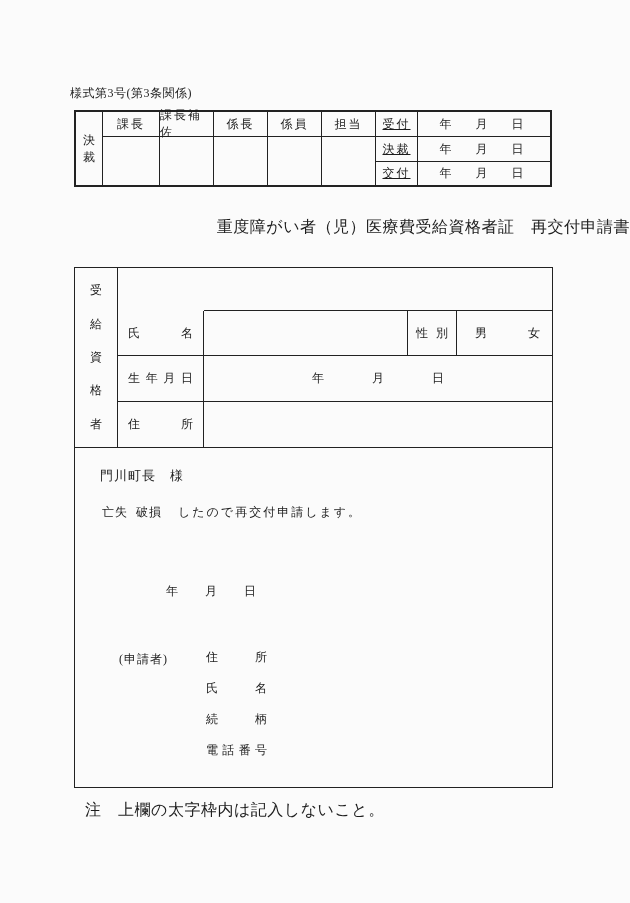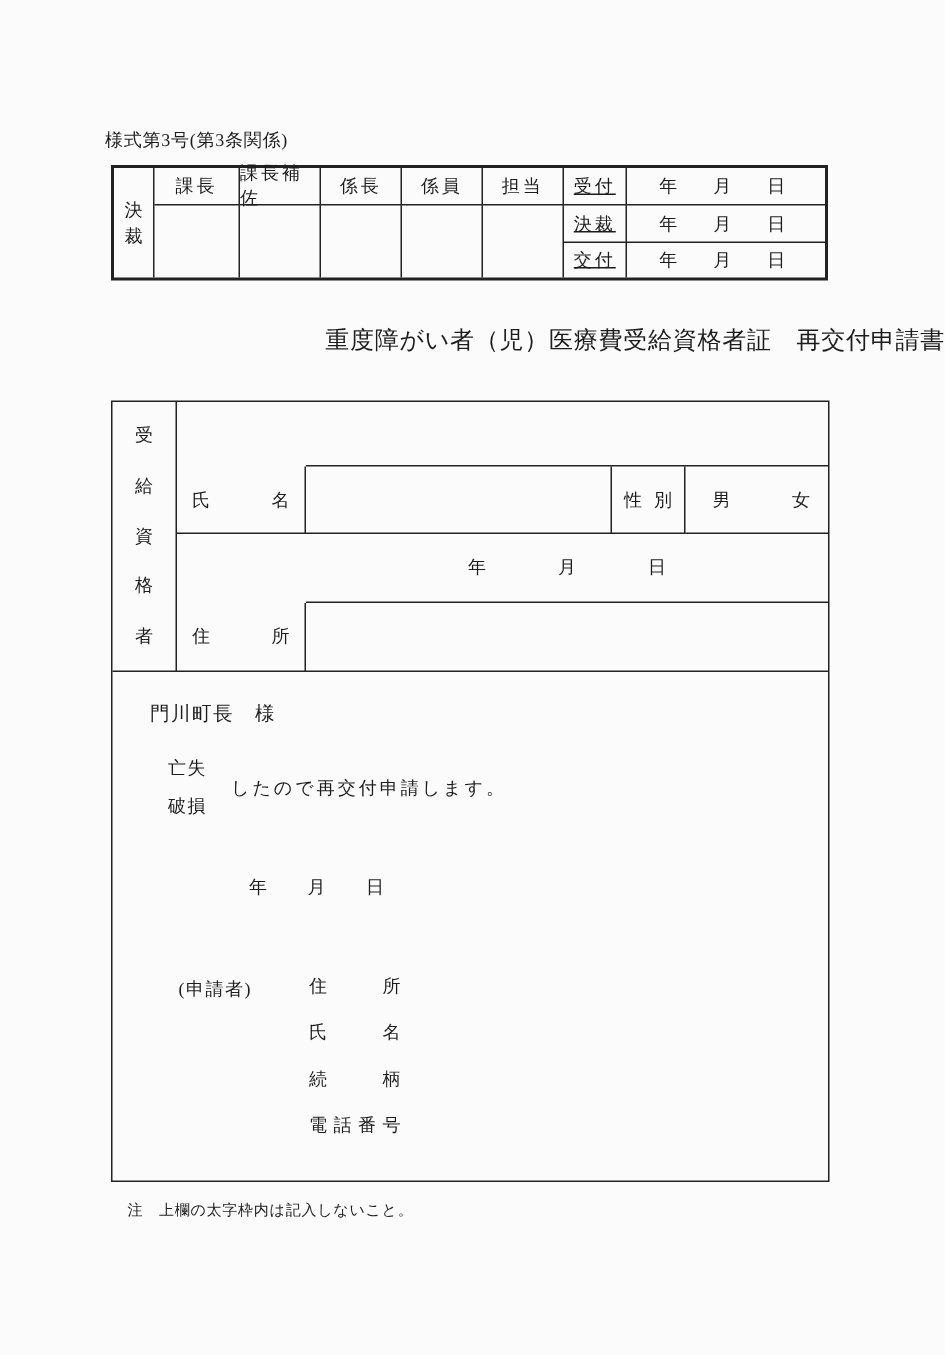--- a/index.html
+++ b/index.html
@@ -52,29 +52,29 @@
   .row-label { padding:0 10px; }
   .row-label .just, .gender-label .just { width:100%; text-align:justify; text-align-last:justify; }
   .gender-label { padding:0 8px; }
   .gender-options { justify-content:space-between; padding-left:18px; padding-right:12px; }
   .birth-value { justify-content:center; gap:48px; }
   .big-cell { grid-column:1/6; grid-row:5; position:relative; display:block; }
 
   
   .addressee { position:absolute; left:25px; top:19px; font-size:13px; letter-spacing:1px; }
   .statement { position:absolute; left:19px; top:56px; display:flex; align-items:center; font-size:12px; }
-  .statement .reasons { display:flex; flex-direction:column; gap:8px; margin-left:18px; letter-spacing:1px; }
+  .statement .reasons { display:flex; flex-direction:row; gap:8px; margin-left:8px; letter-spacing:1px; }
   .statement .suffix { margin-left:16px; letter-spacing:2px; }
   .app-date { position:absolute; left:91px; top:135px; display:flex; gap:27px; font-size:12px; }
   .applicant-label { position:absolute; left:44px; top:203px; font-size:12px; letter-spacing:1px; }
   .app-fields { position:absolute; left:131px; top:203px; font-size:12px; }
   .app-field { width:61px; height:12px; line-height:12px; margin-bottom:19px; text-align:justify; text-align-last:justify; }
 
   
-  .footnote { position:absolute; left:85px; top:800px; font-size:10px; letter-spacing:.5px; }
+  .footnote { position:absolute; left:85px; top:800px; font-size:16px; letter-spacing:.5px; }
 </style>
 </head>
 <body>
 
 <div class="page">
 
   <div class="form-number">様式第3号(第3条関係)</div>
 
   <div class="approval">
     <div class="cell ap-group bR">
@@ -134,20 +134,23 @@
     </div>
     <div class="cell bR bB" style="grid-column:3;grid-row:2"></div>
     <div class="cell gender-label bR bB" style="grid-column:4;grid-row:2">
       <div class="just">性別</div>
     </div>
     <div class="cell gender-options bB" style="grid-column:5;grid-row:2">
       <span>男</span>
       <span>女</span>
     </div>
 
+    <div class="cell row-label bR bB" style="grid-column:2;grid-row:3">
+      <div class="just">生年月日</div>
+    </div>
     <div class="cell birth-value bB" style="grid-column:3/6;grid-row:3">
       <span>年</span>
       <span>月</span>
       <span>日</span>
     </div>
 
     <div class="cell row-label bR bB" style="grid-column:2;grid-row:4">
       <div class="just">住所</div>
     </div>
     <div class="cell bB" style="grid-column:3/6;grid-row:4"></div>

